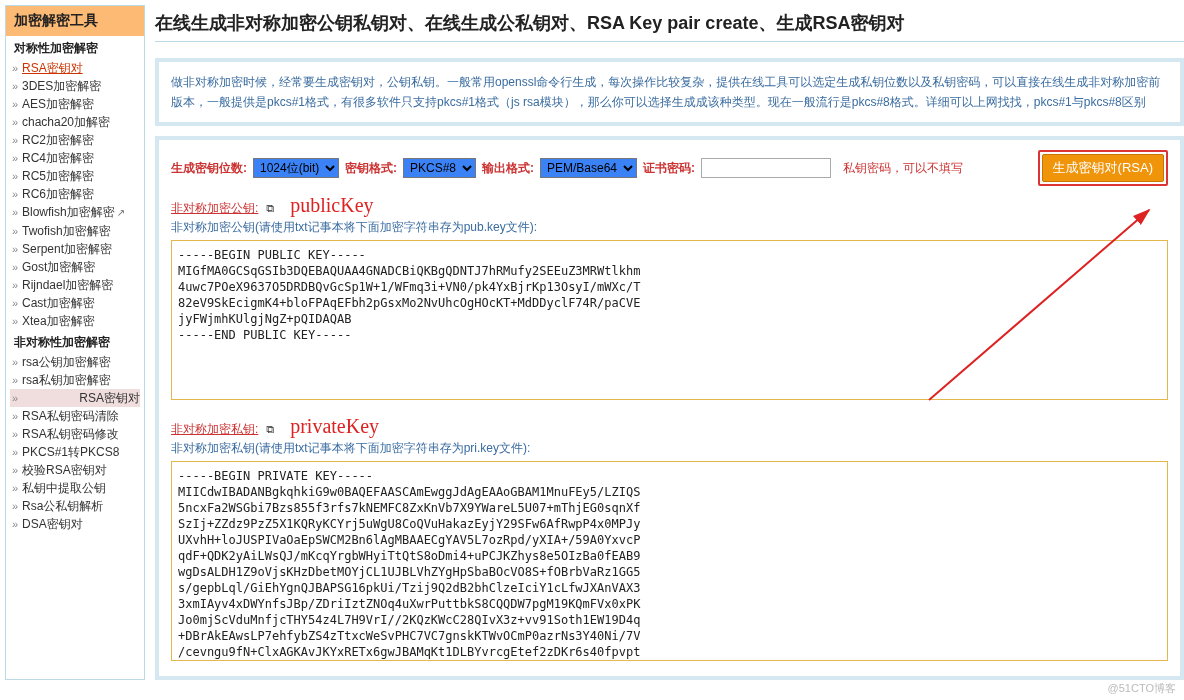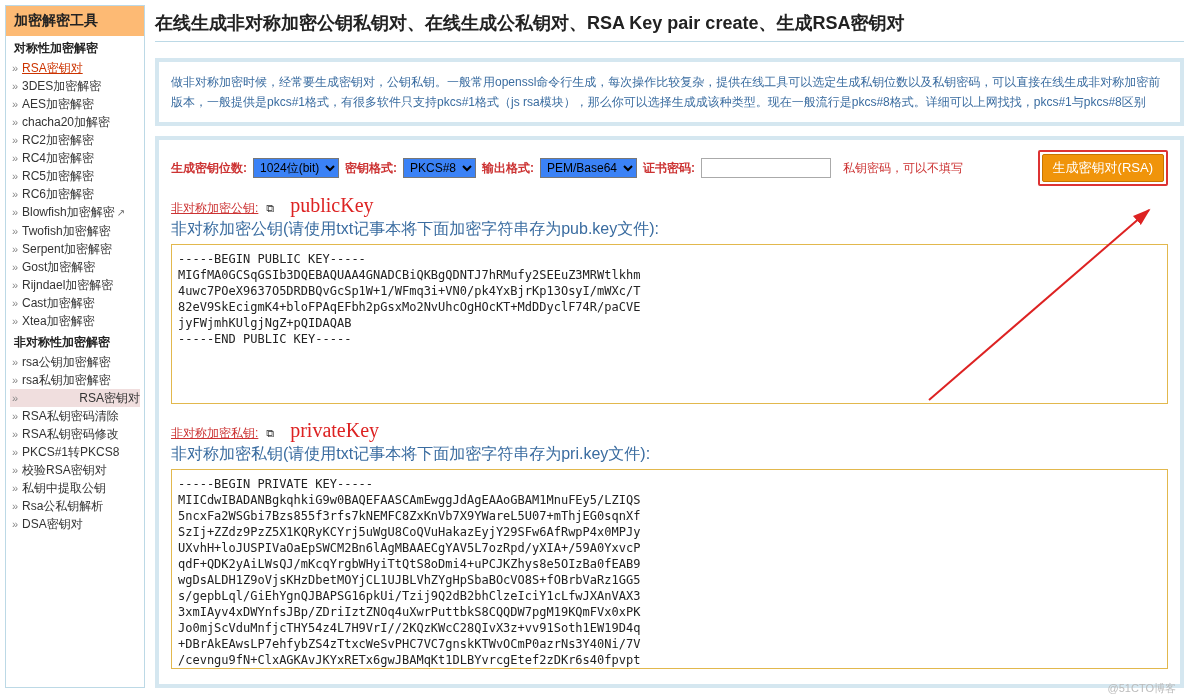--- a/index.html
+++ b/index.html
@@ -24,21 +24,21 @@
 .form-row label { color: #c33; font-size: 12px; font-weight: bold; }
 .form-row select { font-size: 12px; padding: 1px 2px; border: 1px solid #777; background: #3b82f6; }
 .form-row input[type=text] { font-size: 12px; padding: 2px 3px; border: 1px solid #aaa; width: 130px; }
 .hint { color: #c33; font-size: 12px; margin-left: 6px; }
 .gen-btn-wrap { border: 2px solid #d33; padding: 2px; display: inline-block; border-radius: 2px; }
 .gen-btn { background: #f0940a; border: 1px solid #c77500; color: #fff; font-size: 13px; padding: 4px 10px; cursor: pointer; border-radius: 2px; }
 .key-label-row { display: flex; align-items: baseline; gap: 8px; margin-bottom: 2px; }
 .key-label { color: #c33; font-size: 12px; text-decoration: underline; }
 .copy-icon { font-size: 11px; cursor: pointer; }
 .annot { color: #d22; font-family: "Segoe Script","Comic Sans MS",cursive; font-size: 20px; margin-left: 8px; }
-.key-help { color: #3a6ca0; font-size: 16px; margin-bottom: 4px; }
+.key-help { color: #3a6ca0; font-size: 12px; margin-bottom: 4px; }
 .key-text { width: 100%; min-height: 160px; border: 1px solid #e2b84d; font-family: Consolas, monospace; font-size: 12px; padding: 6px; resize: none; color: #222; line-height: 16px; white-space: pre; overflow-x: auto; }
 .key-text.private { min-height: 200px; }
 .section-gap { height: 12px; }
 .arrow-svg { position: absolute; pointer-events: none; }
 .watermark { position: fixed; right: 8px; bottom: 4px; font-size: 11px; color: #bbb; }
 </style>
 </head>
 <body>
 
 <div class="container">

